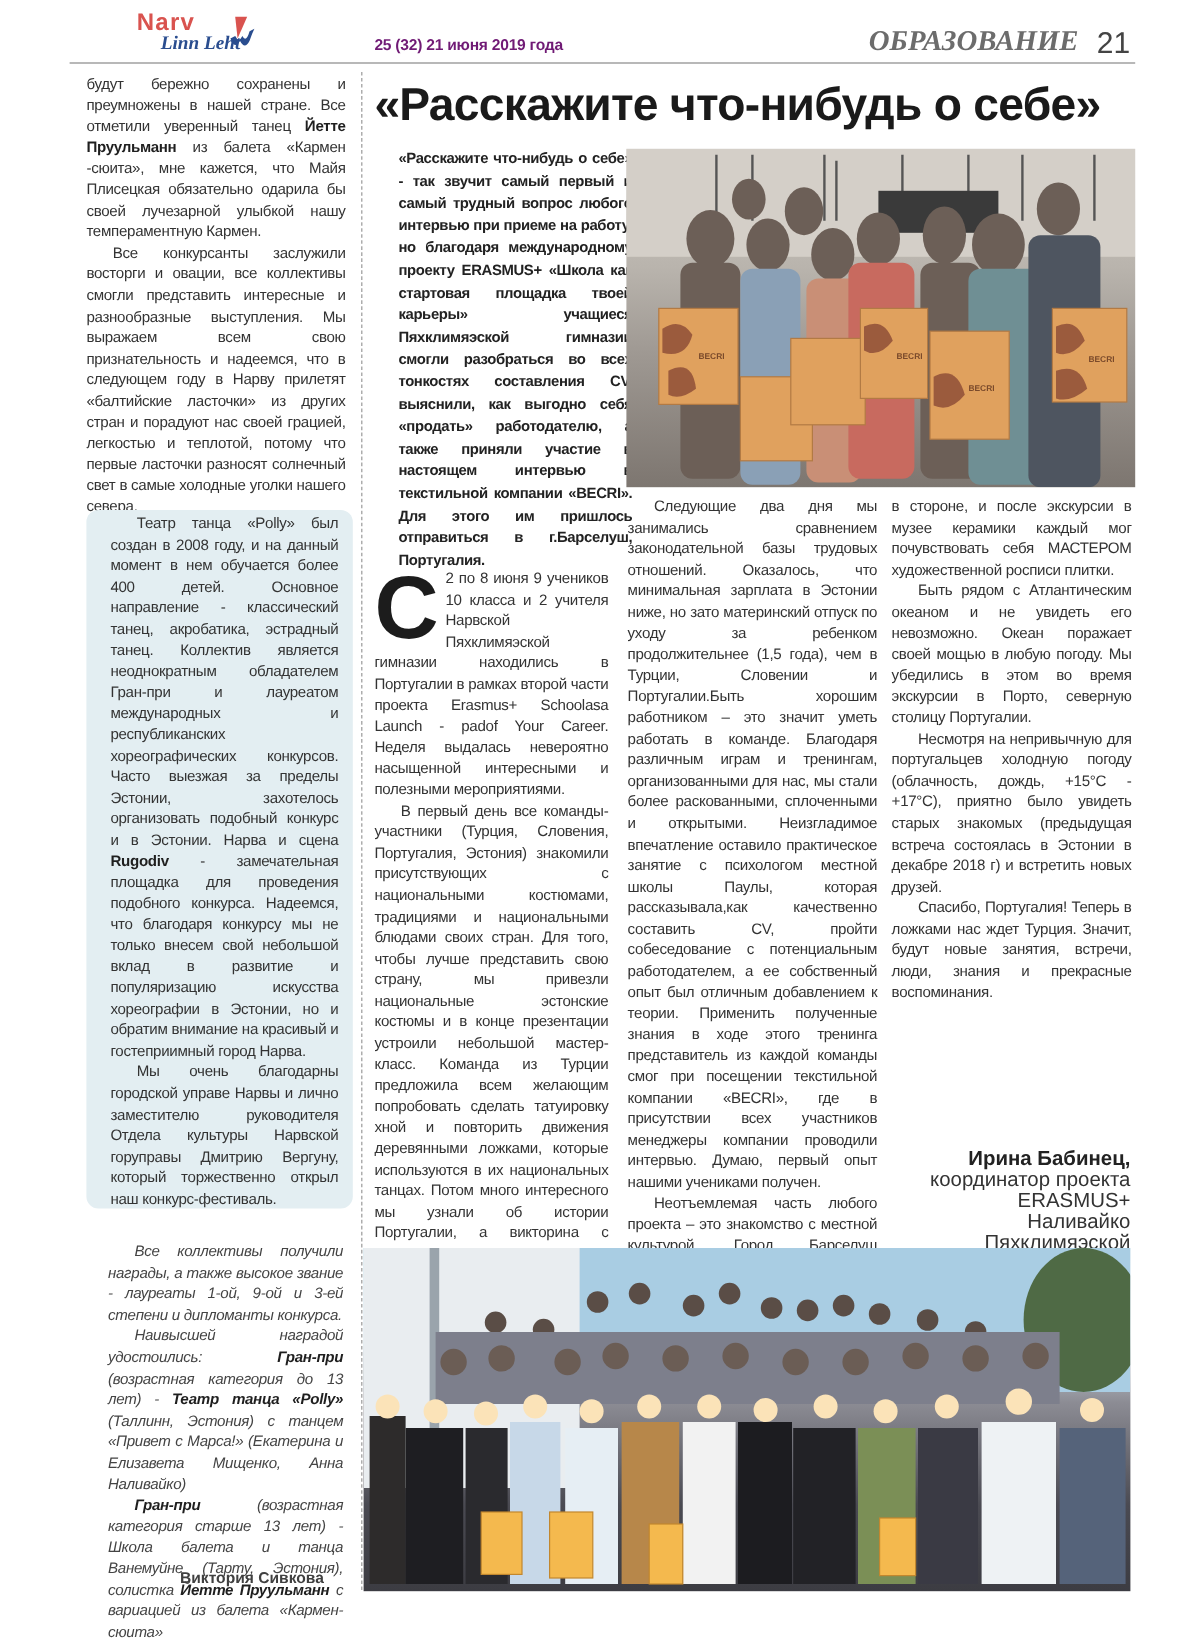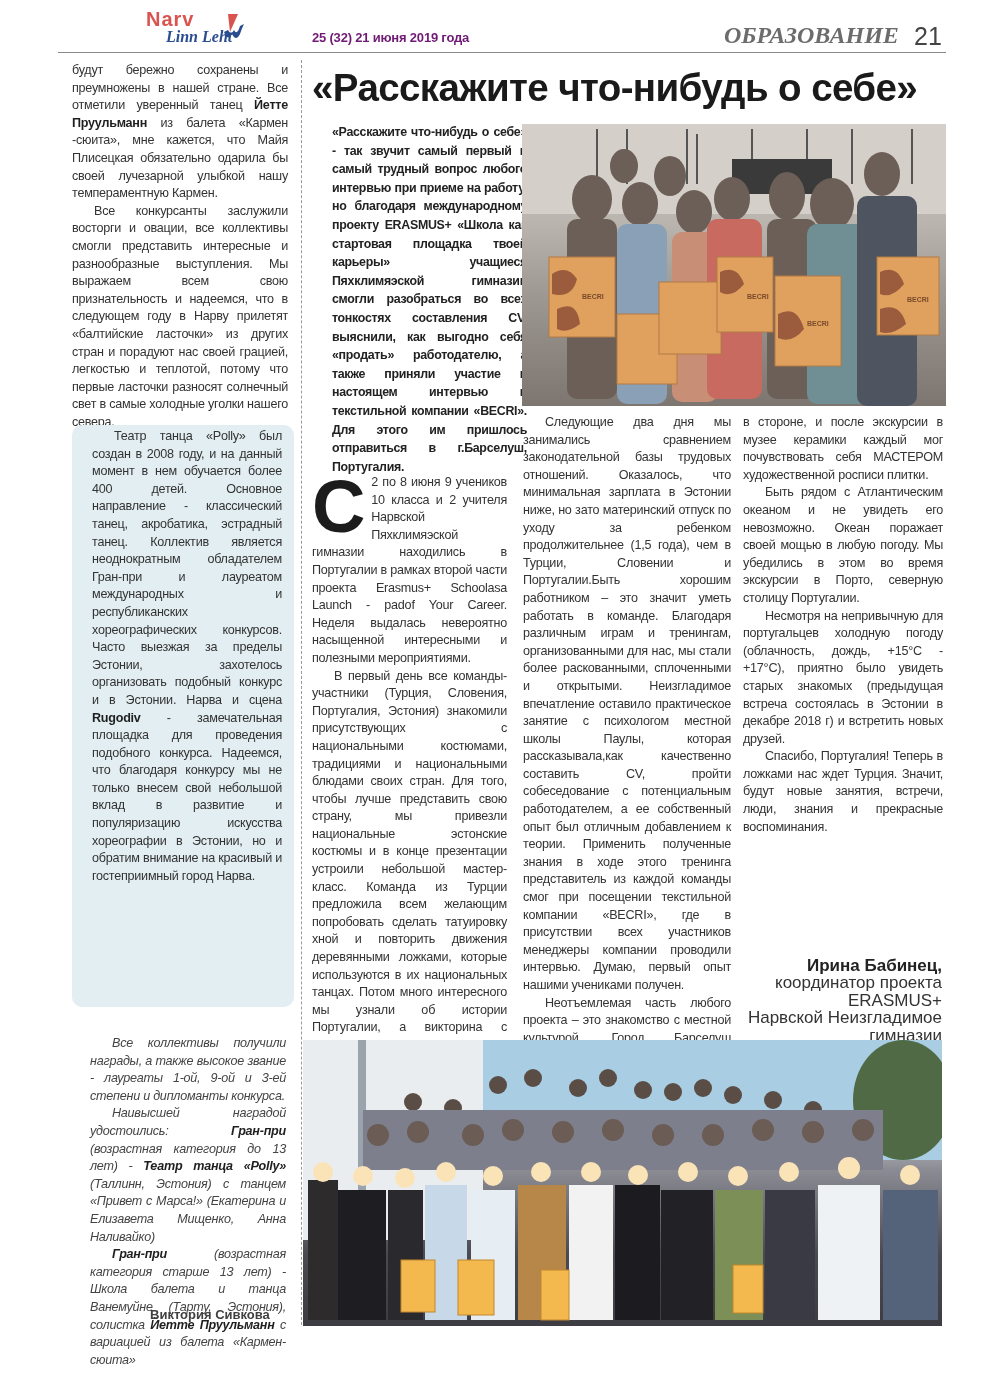--- a/index.html
+++ b/index.html
@@ -2,21 +2,21 @@
 <html><head>
 <meta charset="utf-8">
 <style>
   html, body { margin:0; padding:0; }
   body {
     width:1000px; height:1375px; background:#ffffff; position:relative; overflow:hidden;
     font-family:"DejaVu Sans Condensed","DejaVu Sans",sans-serif; color:#2a2a2a;
   }
   .abs { position:absolute; }
   
-  .logo { left:144px; top:8px; width:140px; height:40px; }
+  .logo { left:112px; top:8px; width:140px; height:40px; }
   .logo-top { position:absolute; left:2px; top:0; font-family:"Liberation Sans",sans-serif; font-weight:bold; font-size:20px; color:#d9534f; letter-spacing:1px; }
   .logo-bot { position:absolute; left:22px; top:20px; font-family:"Liberation Serif",serif; font-style:italic; font-weight:bold; font-size:16px; color:#2a4d8f;text-align:right; }
   .logo-mark { position:absolute; left:78px; top:4px; width:24px; height:32px; }
   .issue { left:312px; top:30px; font-family:"Liberation Sans",sans-serif; font-weight:bold; font-size:13px; color:#701a75; letter-spacing:-0.2px; }
   .section { left:724px; top:22px; font-family:Liberation Serif, serif; font-weight:bold; font-style:italic; font-size:24px; color:#6c6c6c; }
   .pagenum { left:914px; top:22px; font-family:"Liberation Sans",sans-serif; font-size:25px; color:#444; }
   .hrule { left:58px; top:52px; width:888px; height:1px; background:#8a8a8a; }
 
   .headline { left:312px; top:66px; width:632px; font-family:"Liberation Sans",sans-serif; font-weight:bold; font-size:38.5px; color:#1a1a1a; letter-spacing:-0.6px; white-space:nowrap; }
 
@@ -69,20 +69,21 @@
 <div class="abs vsep" style="left:301px; top:60px; height:1265px;"></div>
 
 <div class="abs col" style="left:72px; top:62px; width:216px;">
   <p class="noindent">будут бережно сохранены и преумножены в нашей стране. Все отметили уверенный танец <b>Йетте Пруульманн</b> из балета «Кармен -сюита», мне кажется, что Майя Плисецкая обязательно одарила бы своей лучезарной улыбкой нашу темпераментную Кармен.</p>
   <p>Все конкурсанты заслужили восторги и овации, все коллективы смогли представить интересные и разнообразные выступления. Мы выражаем всем свою признательность и надеемся, что в следующем году в Нарву прилетят «балтийские ласточки» из других стран и порадуют нас своей грацией, легкостью и теплотой, потому что первые ласточки разносят солнечный свет в самые холодные уголки нашего севера.</p>
 </div>
 
 <div class="abs bluebox"></div>
 <div class="abs col bluebox-text">
   <p>Театр танца «Polly» был создан в 2008 году, и на данный момент в нем обучается более 400 детей. Основное направление - классический танец, акробатика, эстрадный танец. Коллектив является неоднократным обладателем Гран-при и лауреатом международных и республиканских хореографических конкурсов. Часто выезжая за пределы Эстонии, захотелось организовать подобный конкурс и в Эстонии. Нарва и сцена <b>Rugodiv</b> - замечательная площадка для проведения подобного конкурса. Надеемся, что благодаря конкурсу мы не только внесем свой небольшой вклад в развитие и популяризацию искусства хореографии в Эстонии, но и обратим внимание на красивый и гостеприимный город Нарва.</p>
+  <p>Мы очень благодарны городской управе Нарвы и лично заместителю руководителя Отдела культуры Нарвской горуправы Дмитрию Вергуну, который торжественно открыл наш конкурс-фестиваль.</p>
 </div>
 
 <div class="abs col italic-block" style="left:90px; top:1035px; width:196px;">
   <p>Все коллективы получили награды, а также высокое звание - лауреаты 1-ой, 9-ой и 3-ей степени и дипломанты конкурса.</p>
   <p>Наивысшей наградой удостоились: <b>Гран-при</b> (возрастная категория до 13 лет) - <b>Театр танца «Polly»</b> (Таллинн, Эстония) с танцем «Привет с Марса!» (Екатерина и Елизавета Мищенко, Анна Наливайко)</p>
   <p><b>Гран-при</b> (возрастная категория старше 13 лет) - Школа балета и танца Ванемуйне (Тарту, Эстония), солистка <b>Йетте Пруульманн</b> с вариацией из балета «Кармен-сюита»</p>
 </div>
 <div class="abs signature" style="left:150px; top:1307px;">Виктория Сивкова</div>
 
 <div class="abs col lead" style="left:312px; top:123px; width:195px;margin-left:20px;">
@@ -162,21 +163,21 @@
   <p class="noindent">в стороне, и после экскурсии в музее керамики каждый мог почувствовать себя МАСТЕРОМ художественной росписи плитки.</p>
   <p>Быть рядом с Атлантическим океаном и не увидеть его невозможно. Океан поражает своей мощью в любую погоду. Мы убедились в этом во время экскурсии в Порто, северную столицу Португалии.</p>
   <p>Несмотря на непривычную для португальцев холодную погоду (облачность, дождь, +15°C - +17°C), приятно было увидеть старых знакомых (предыдущая встреча состоялась в Эстонии в декабре 2018 г) и встретить новых друзей.</p>
   <p>Спасибо, Португалия! Теперь в ложками нас ждет Турция. Значит, будут новые занятия, встречи, люди, знания и прекрасные воспоминания.</p>
 </div>
 
 <div class="abs sig-block">
   <div class="name">Ирина Бабинец,</div>
   <div>координатор проекта</div>
   <div>ERASMUS+</div>
-  <div>Нарвской Неизгладимое</div>
+  <div>Наливайко Пяхклимяэской</div>
   <div>гимназии</div>
 </div>
 
 <div class="abs photo photo-bottom">
   <svg width="639" height="286" viewBox="0 0 639 286">
     <rect x="0" y="0" width="639" height="120" fill="#a9cde3"></rect>
     <rect x="0" y="0" width="180" height="200" fill="#e9edf0"></rect>
     <rect x="55" y="0" width="8" height="150" fill="#9aa4ac"></rect>
     <ellipse cx="600" cy="60" rx="50" ry="60" fill="#4f6a45"></ellipse>
 

